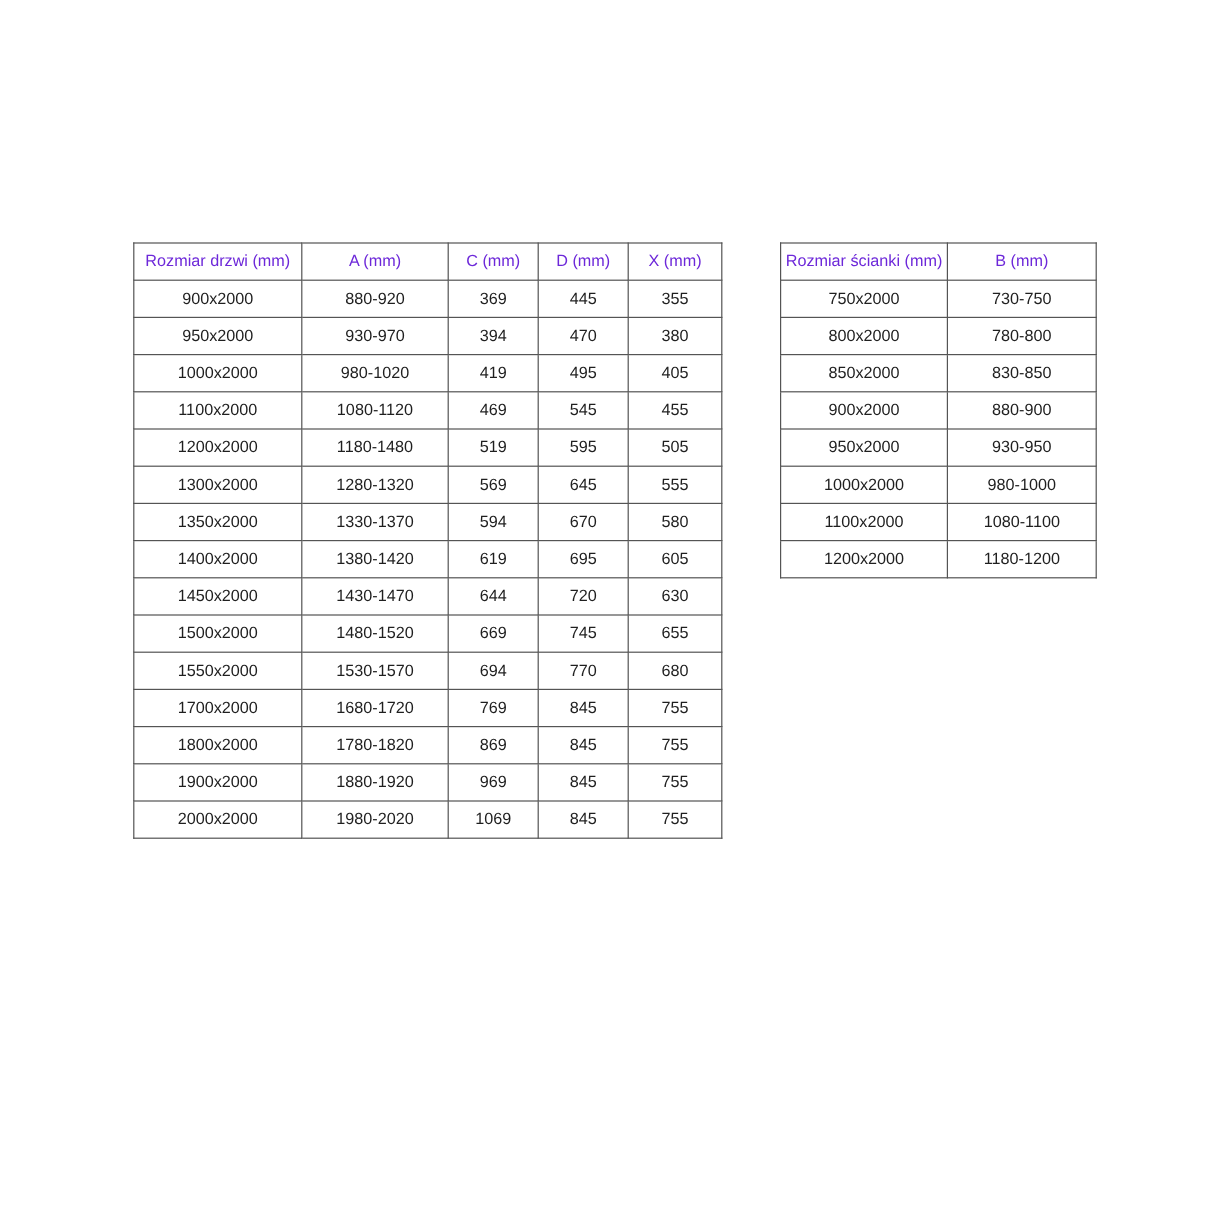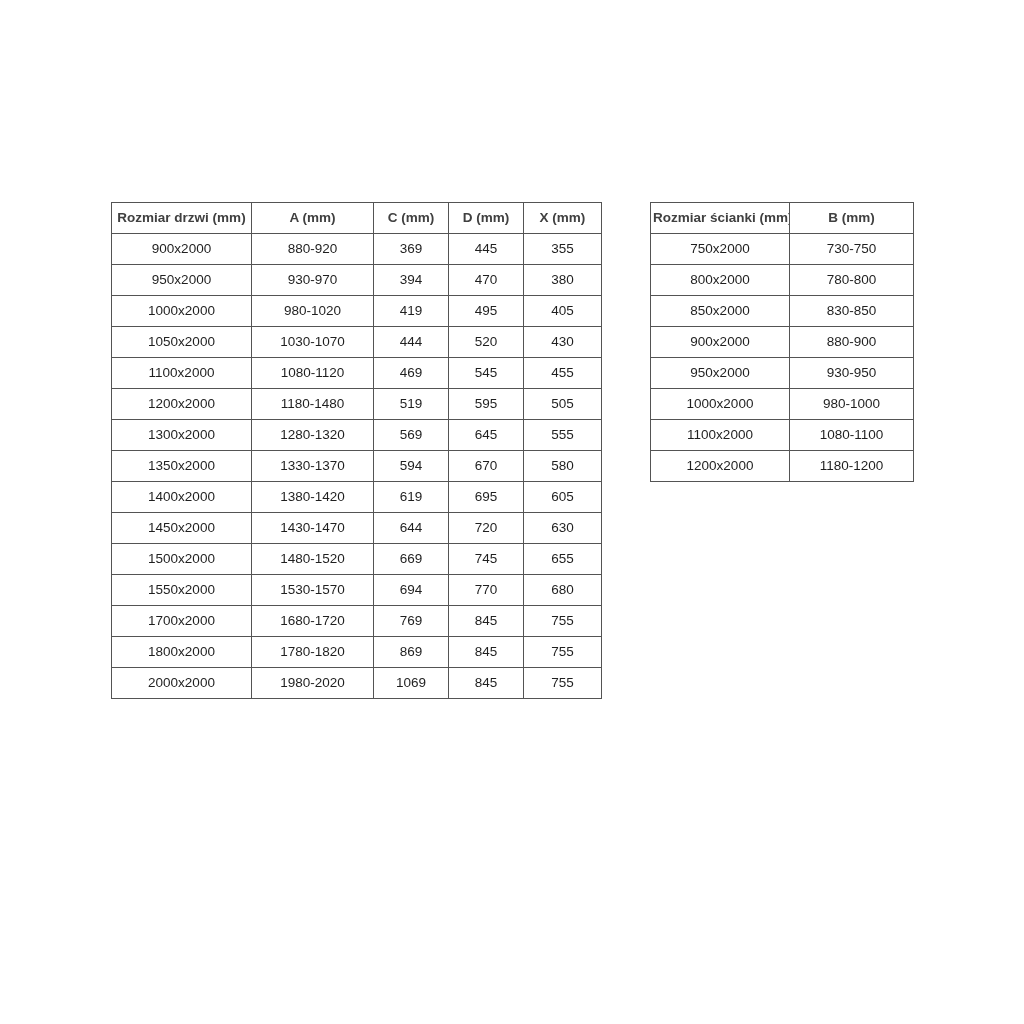--- a/index.html
+++ b/index.html
@@ -33,22 +33,22 @@
     text-align: center;
     vertical-align: middle;
     height: 30px;
     padding: 0 2px;
     font-size: 13.5px;
     line-height: 1;
     overflow: hidden;
     white-space: nowrap;
   }
   table.spec th {
-    font-weight: bold;
-    color: #404040;
+    font-weight: normal;
+    color: #6d28d9;
   }
   table.spec td {
     font-weight: normal;
     color: #1f1f1f;
   }
 </style>
 </head>
 <body>
 
 <div class="canvas">
@@ -87,27 +87,20 @@
         <td>380</td>
       </tr>
         <tr>
         <td>1000x2000</td>
         <td>980-1020</td>
         <td>419</td>
         <td>495</td>
         <td>405</td>
       </tr>
         <tr>
-        <td>1050x2000</td>
-        <td>1030-1070</td>
-        <td>444</td>
-        <td>520</td>
-        <td>430</td>
-      </tr>
-        <tr>
         <td>1100x2000</td>
         <td>1080-1120</td>
         <td>469</td>
         <td>545</td>
         <td>455</td>
       </tr>
         <tr>
         <td>1200x2000</td>
         <td>1180-1480</td>
         <td>519</td>
@@ -160,20 +153,27 @@
         <td>1700x2000</td>
         <td>1680-1720</td>
         <td>769</td>
         <td>845</td>
         <td>755</td>
       </tr>
         <tr>
         <td>1800x2000</td>
         <td>1780-1820</td>
         <td>869</td>
+        <td>845</td>
+        <td>755</td>
+      </tr>
+        <tr>
+        <td>1900x2000</td>
+        <td>1880-1920</td>
+        <td>969</td>
         <td>845</td>
         <td>755</td>
       </tr>
         <tr>
         <td>2000x2000</td>
         <td>1980-2020</td>
         <td>1069</td>
         <td>845</td>
         <td>755</td>
       </tr>

